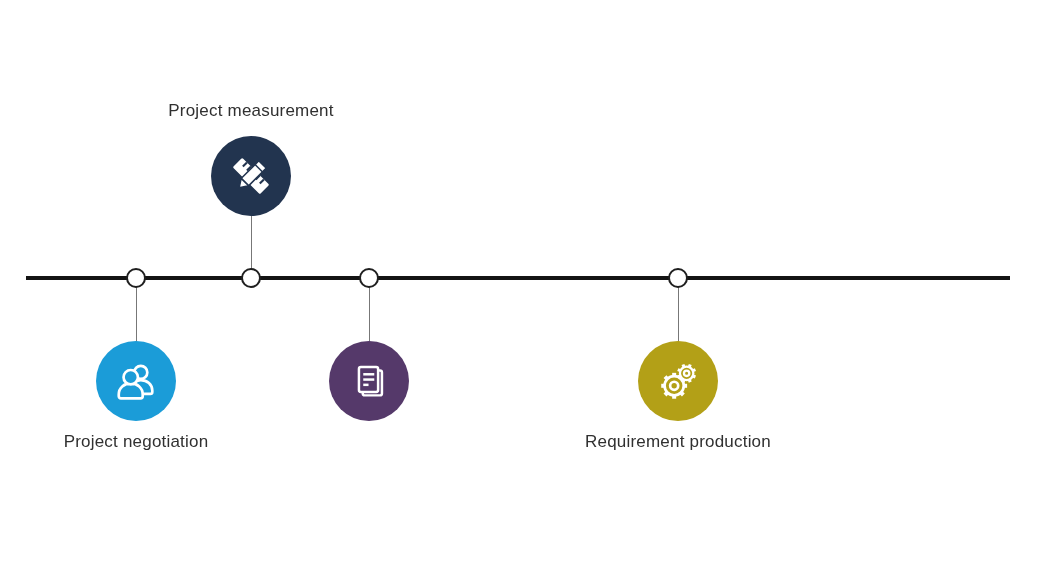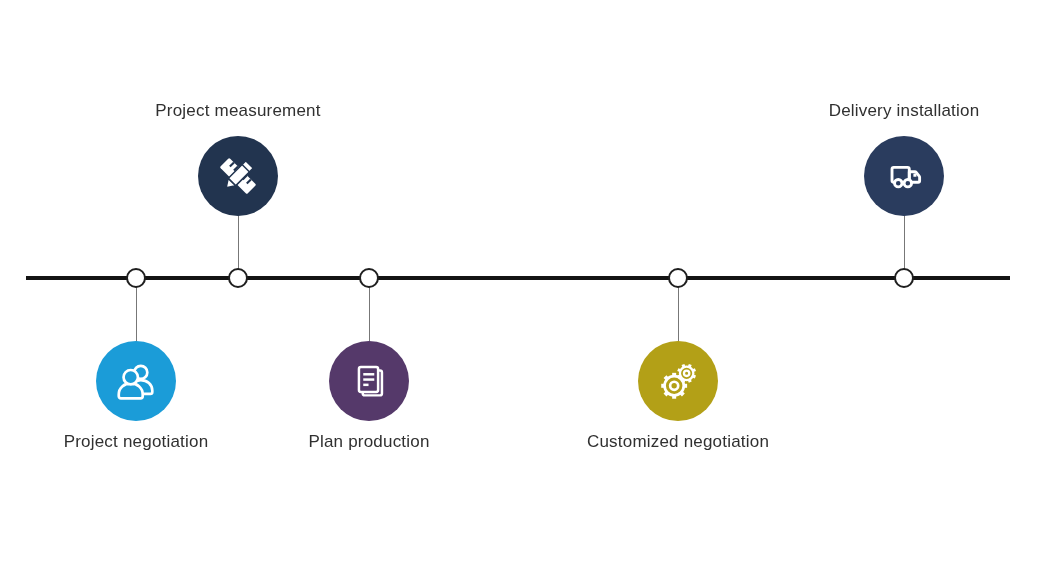--- a/index.html
+++ b/index.html
@@ -2,21 +2,21 @@
 <html><head>
 <meta charset="utf-8">
 <style>
   html,body{margin:0;padding:0;background:#fff;}
   .canvas{
     position:relative;width:1060px;height:561px;background:#ffffff;overflow:hidden;
     font-family:"Liberation Sans",sans-serif;
   }
   .tl-line{position:absolute;left:26px;top:276px;width:984px;height:4px;background:#141414;z-index:1;}
   .step{position:absolute;top:0;height:561px;width:300px;}
-  .s1{left:-14px}.s2{left:88px}.s3{left:219px}.s4{left:342px}.s5{left:528px}.s6{left:754px}
+  .s1{left:-14px}.s2{left:101px}.s3{left:219px}.s4{left:342px}.s5{left:528px}.s6{left:754px}
   .node{
     position:absolute;left:140px;top:268px;width:20px;height:20px;border-radius:50%;
     background:#ffffff;border:2px solid #1f1f1f;box-sizing:border-box;z-index:4;
   }
   .connector{position:absolute;left:150px;width:1px;background:#777777;z-index:2;}
   .above .connector{top:214px;height:58px;}
   .below .connector{top:284px;height:58px;}
   .icon-circle{
     position:absolute;left:110px;width:80px;height:80px;border-radius:50%;
     display:flex;align-items:center;justify-content:center;z-index:3;background:#888;
@@ -81,21 +81,20 @@
     <div class="connector" style="background: rgb(119, 119, 119); color: rgb(119, 119, 119);"></div>
     <div class="icon-circle" style="background: rgb(85, 57, 106); color: rgb(85, 57, 106);">
       <svg width="46" height="46" viewBox="0 0 48 48" fill="none">
         <rect x="17.5" y="13" width="20" height="26" rx="2" stroke="#fff" stroke-width="2.6"></rect>
         <rect x="13.5" y="9.5" width="20" height="26" rx="2" fill="currentColor" stroke="#fff" stroke-width="2.6"></rect>
         <line x1="18" y1="17" x2="29.5" y2="17" stroke="#fff" stroke-width="2.6"></line>
         <line x1="18" y1="22.5" x2="29.5" y2="22.5" stroke="#fff" stroke-width="2.6"></line>
         <line x1="18" y1="28" x2="23.5" y2="28" stroke="#fff" stroke-width="2.6"></line>
       </svg>
     </div>
-    <div class="label">Plan production</div>
   </div>
 
 
   <div class="step below s5">
     <div class="node"></div>
     <div class="connector" style="background: rgb(119, 119, 119); color: rgb(119, 119, 119);"></div>
     <div class="icon-circle" style="background: rgb(179, 160, 23); color: rgb(179, 160, 23);">
       <svg width="46" height="46" viewBox="0 0 48 48" fill="none">
 
         <g stroke="#fff" stroke-width="4.2">
@@ -118,31 +117,17 @@
           <line x1="27" y1="18.5" x2="23.8" y2="19.8"></line>
           <line x1="27" y1="13.5" x2="23.8" y2="12.2"></line>
           <line x1="30.5" y1="10" x2="29.2" y2="6.8"></line>
           <line x1="35.5" y1="10" x2="36.8" y2="6.8"></line>
           <line x1="39" y1="13.5" x2="42.2" y2="12.2"></line>
         </g>
         <circle cx="33" cy="16" r="7" fill="currentColor" stroke="#fff" stroke-width="2.4"></circle>
         <circle cx="33" cy="16" r="2.8" stroke="#fff" stroke-width="2.4"></circle>
       </svg>
     </div>
-    <div class="label">Customized negotiation</div>
+    <div class="label">Requirement production</div>
   </div>
 
-  <div class="step above s6">
-    <div class="node"></div>
-    <div class="connector" style="background: rgb(119, 119, 119); color: rgb(119, 119, 119);"></div>
-    <div class="icon-circle" style="background: rgb(42, 60, 94); color: rgb(42, 60, 94);">
-      <svg width="46" height="46" viewBox="0 0 48 48" fill="none">
-        <rect x="11.5" y="15" width="18" height="15.5" rx="1.8" stroke="#fff" stroke-width="3"></rect>
-        <path d="M29.5,19.5 h5.8 c0.6,0 1.1,0.25 1.45,0.7 l3.1,3.9 c0.28,0.36 0.45,0.8 0.45,1.25 v3.65 c0,0.83 -0.67,1.5 -1.5,1.5 h-9.3 z" stroke="#fff" stroke-width="3" stroke-linejoin="round"></path>
-        <rect x="33.8" y="21.3" width="3.2" height="3.6" rx="0.5" fill="#fff"></rect>
-        <circle cx="18" cy="31.5" r="3.9" fill="currentColor" stroke="#fff" stroke-width="3"></circle>
-        <circle cx="28" cy="31.5" r="3.9" fill="currentColor" stroke="#fff" stroke-width="3"></circle>
-      </svg>
-    </div>
-    <div class="label">Delivery installation</div>
-  </div>
 
 </div>
 
 </body></html>

